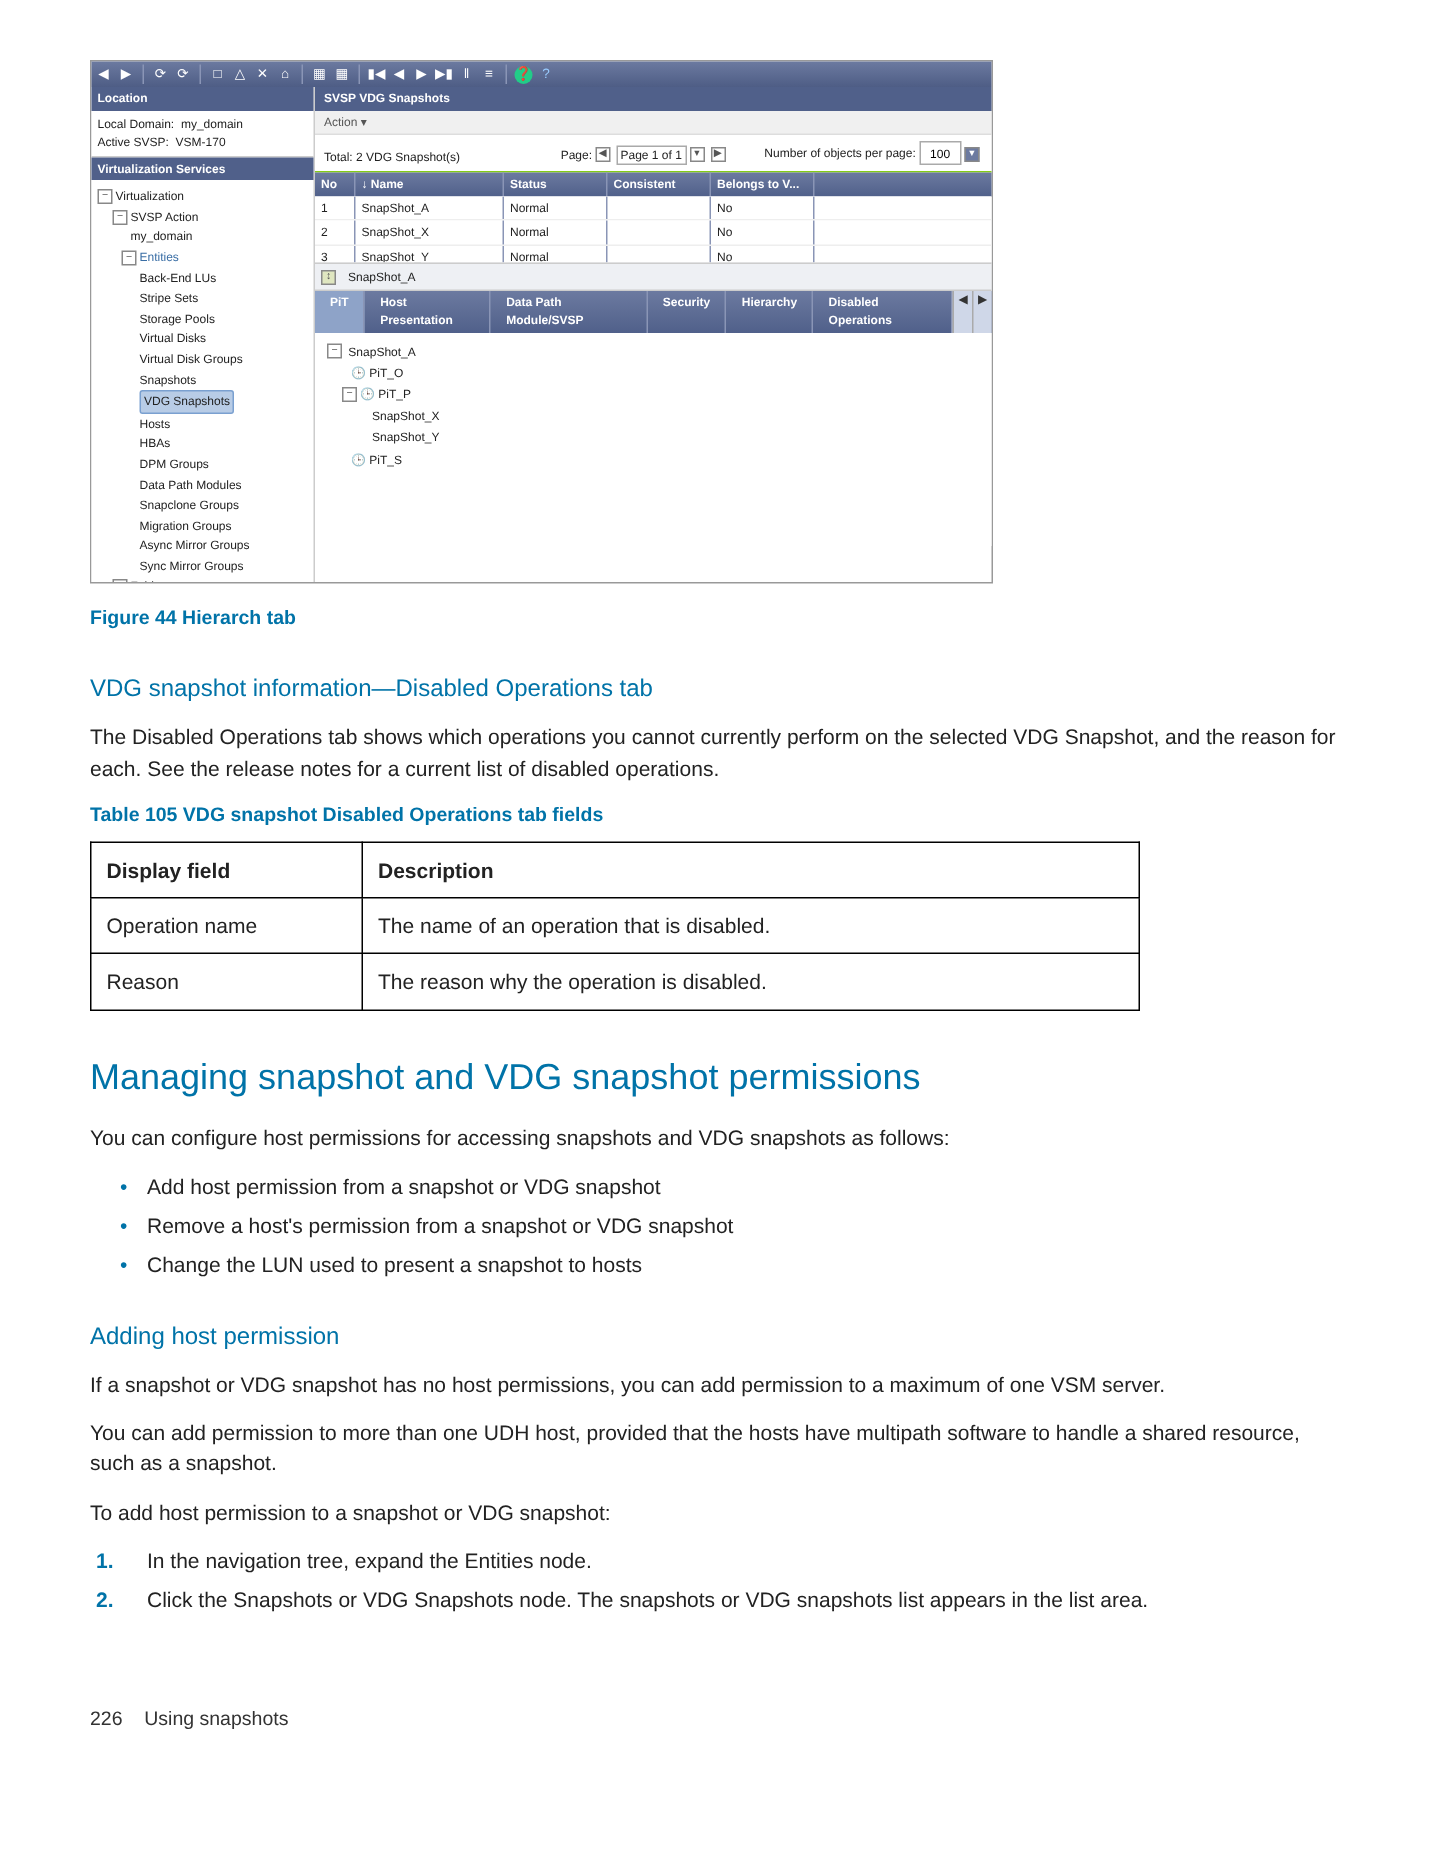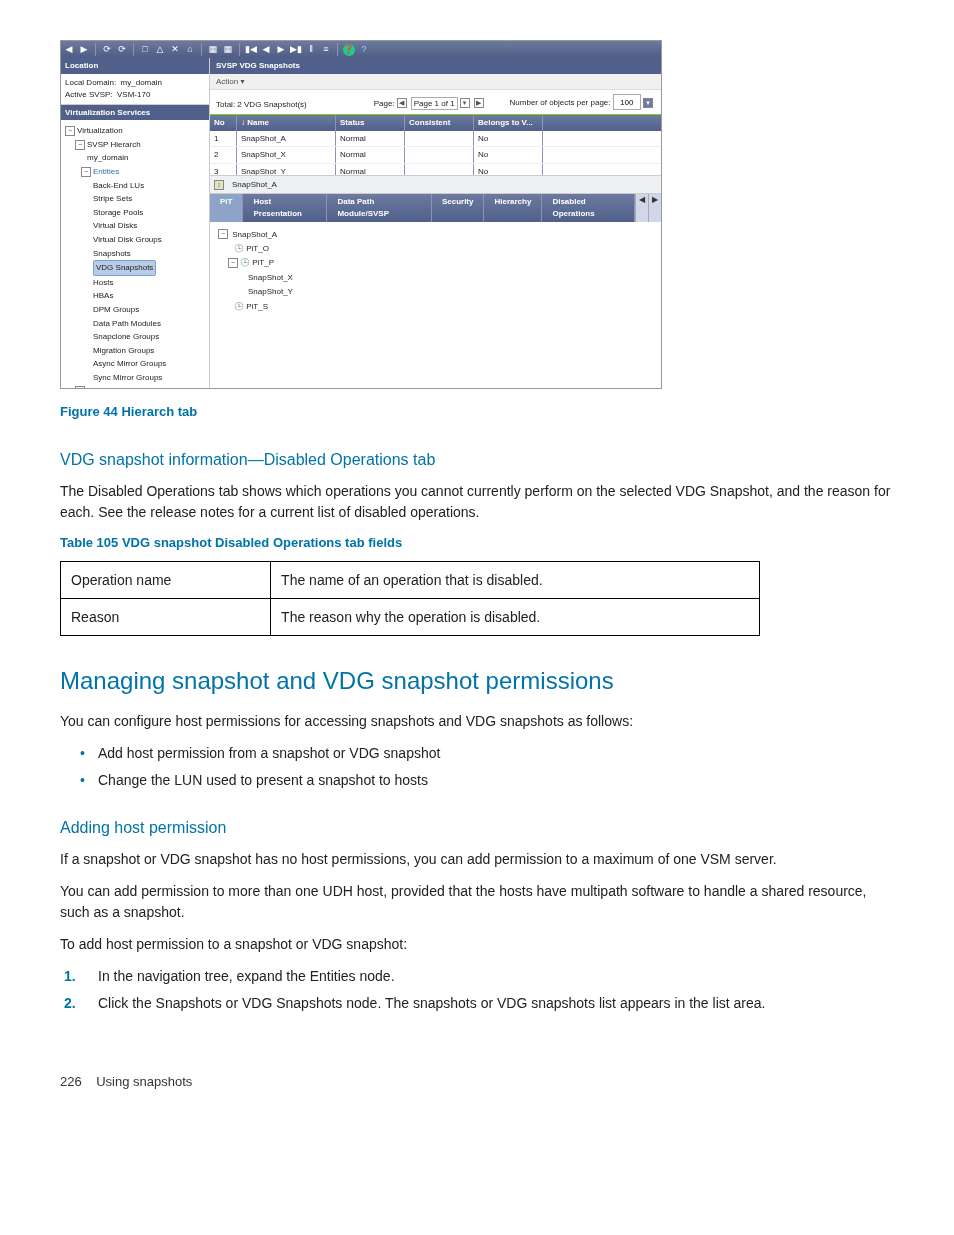--- a/index.html
+++ b/index.html
@@ -269,21 +269,21 @@
         <div><span>Active SVSP:</span>&nbsp;&nbsp;<span>VSM-170</span></div>
       </div>
       <div class="panel-head">Virtualization Services</div>
       <div class="tree">
         <div class="tree-item" style="padding-left:0;">
             <span class="sq">−</span>
             <span class="label">Virtualization</span>
           </div>
         <div class="tree-item" style="padding-left:10px;">
             <span class="sq">−</span>
-            <span class="label">SVSP Hierarch</span>
+            <span class="label">SVSP Action</span>
           </div>
         <div class="tree-item" style="padding-left:22px;">
             <span class="label">my_domain</span>
           </div>
         <div class="tree-item" style="padding-left:16px;">
             <span class="sq">−</span>
             <span class="label blue">Entities</span>
           </div>
         <div class="tree-item" style="padding-left:28px;">
             <span class="label">Back-End LUs</span>
@@ -414,35 +414,40 @@
 </div>
 
 <div class="fig-cap">Figure 44 Hierarch tab</div>
 
 <h2>VDG snapshot information—Disabled Operations tab</h2>
 <p class="para indent">The Disabled Operations tab shows which operations you cannot currently perform on the selected VDG Snapshot, and the reason for each. See the release notes for a current list of disabled operations.</p>
 <div class="tbl-cap">Table 105 VDG snapshot Disabled Operations tab fields</div>
 
 <table class="fields">
   <tbody>
+      <tr>
+    <th style="width:160px;">Display field</th>
+    <th>Description</th>
+  </tr>
   <tr>
     <td>Operation name</td>
     <td>The name of an operation that is disabled.</td>
   </tr>
   <tr>
     <td>Reason</td>
     <td>The reason why the operation is disabled.</td>
   </tr>
 </tbody>
   </table>
 
 <h1>Managing snapshot and VDG snapshot permissions</h1>
 <p class="para">You can configure host permissions for accessing snapshots and VDG snapshots as follows:</p>
 <ul class="bullets">
   <li>Add host permission from a snapshot or VDG snapshot</li>
+  <li>Remove a host's permission from a snapshot or VDG snapshot</li>
   <li>Change the LUN used to present a snapshot to hosts</li>
 </ul>
 
 <h2>Adding host permission</h2>
 <p class="para">If a snapshot or VDG snapshot has no host permissions, you can add permission to a maximum of one VSM server.</p>
 <p class="para">You can add permission to more than one UDH host, provided that the hosts have multipath software to handle a shared resource, such as a snapshot.</p>
 <p class="para">To add host permission to a snapshot or VDG snapshot:</p>
 <ol class="steps">
   <li>In the navigation tree, expand the Entities node.</li>
   <li>Click the Snapshots or VDG Snapshots node. The snapshots or VDG snapshots list appears in the list area.</li>

